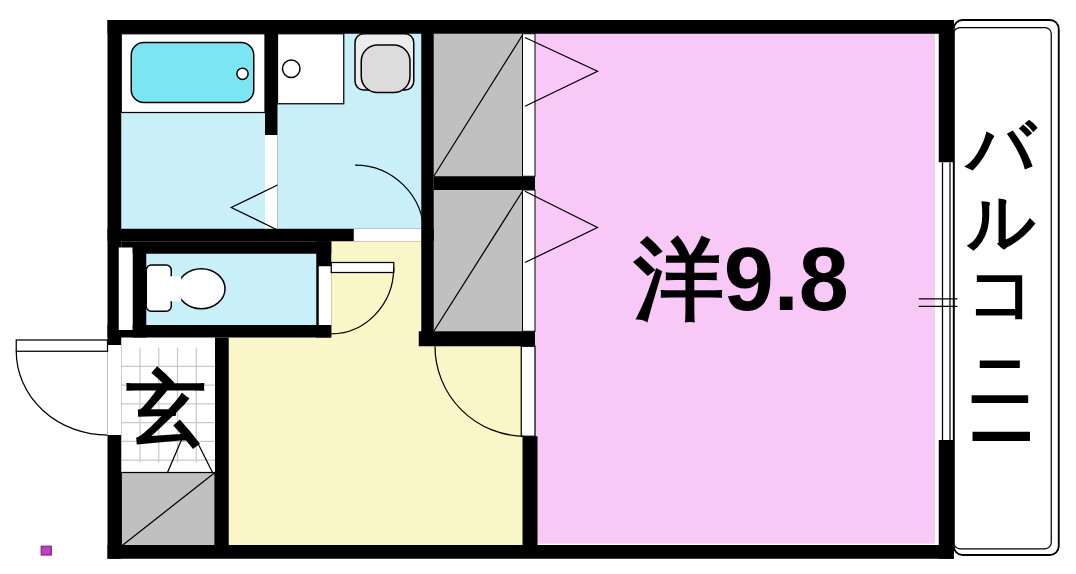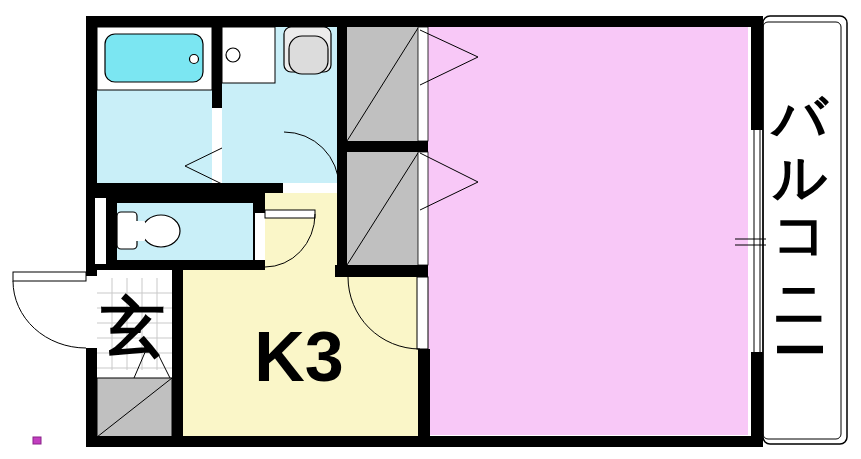--- a/index.html
+++ b/index.html
@@ -139,16 +139,16 @@
     </g>
 
     <g>
       <rect x="763" y="16" width="84" height="428" rx="7" fill="none" stroke="#000" stroke-width="1.5"></rect>
       <rect x="763" y="22" width="78" height="417" rx="5" fill="none" stroke="#000" stroke-width="1"></rect>
     </g>
 
     <rect x="33" y="437" width="8" height="7" fill="var(--c-dot,#c23ec0)" stroke="#8a2388" stroke-width="1"></rect>
   </svg>
 
-  <div class="label center" style="left:299px;top:357px;font-size:70px;">K3</div>
+  <div class="label center" style="left:593px;top:224px;font-size:72px;">洋9.8</div>
   <div class="label center" style="left:133px;top:327px;font-size:64px;">玄</div>
   <div class="label" id="label-balcony" style="left:774px;top:56px;font-size:54px;">バルコニー</div>
 </div>
 
 </body></html>

